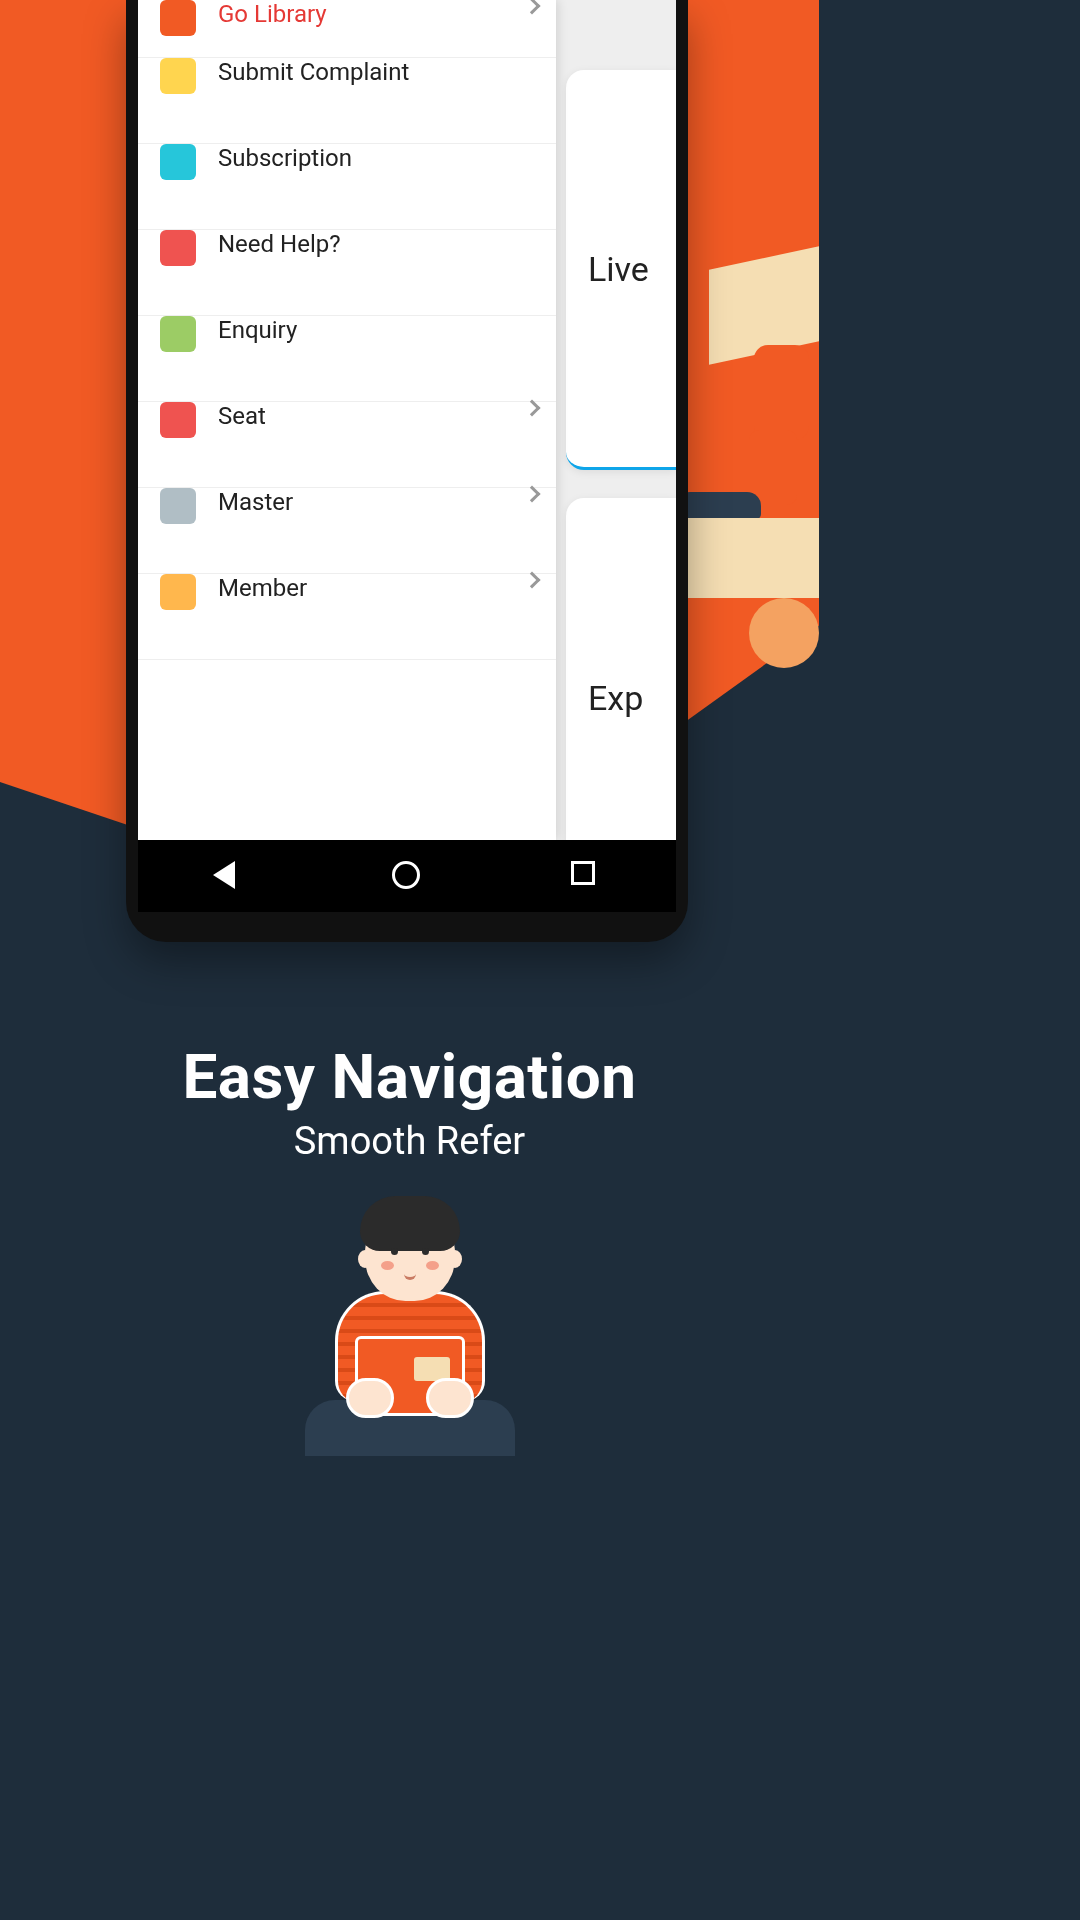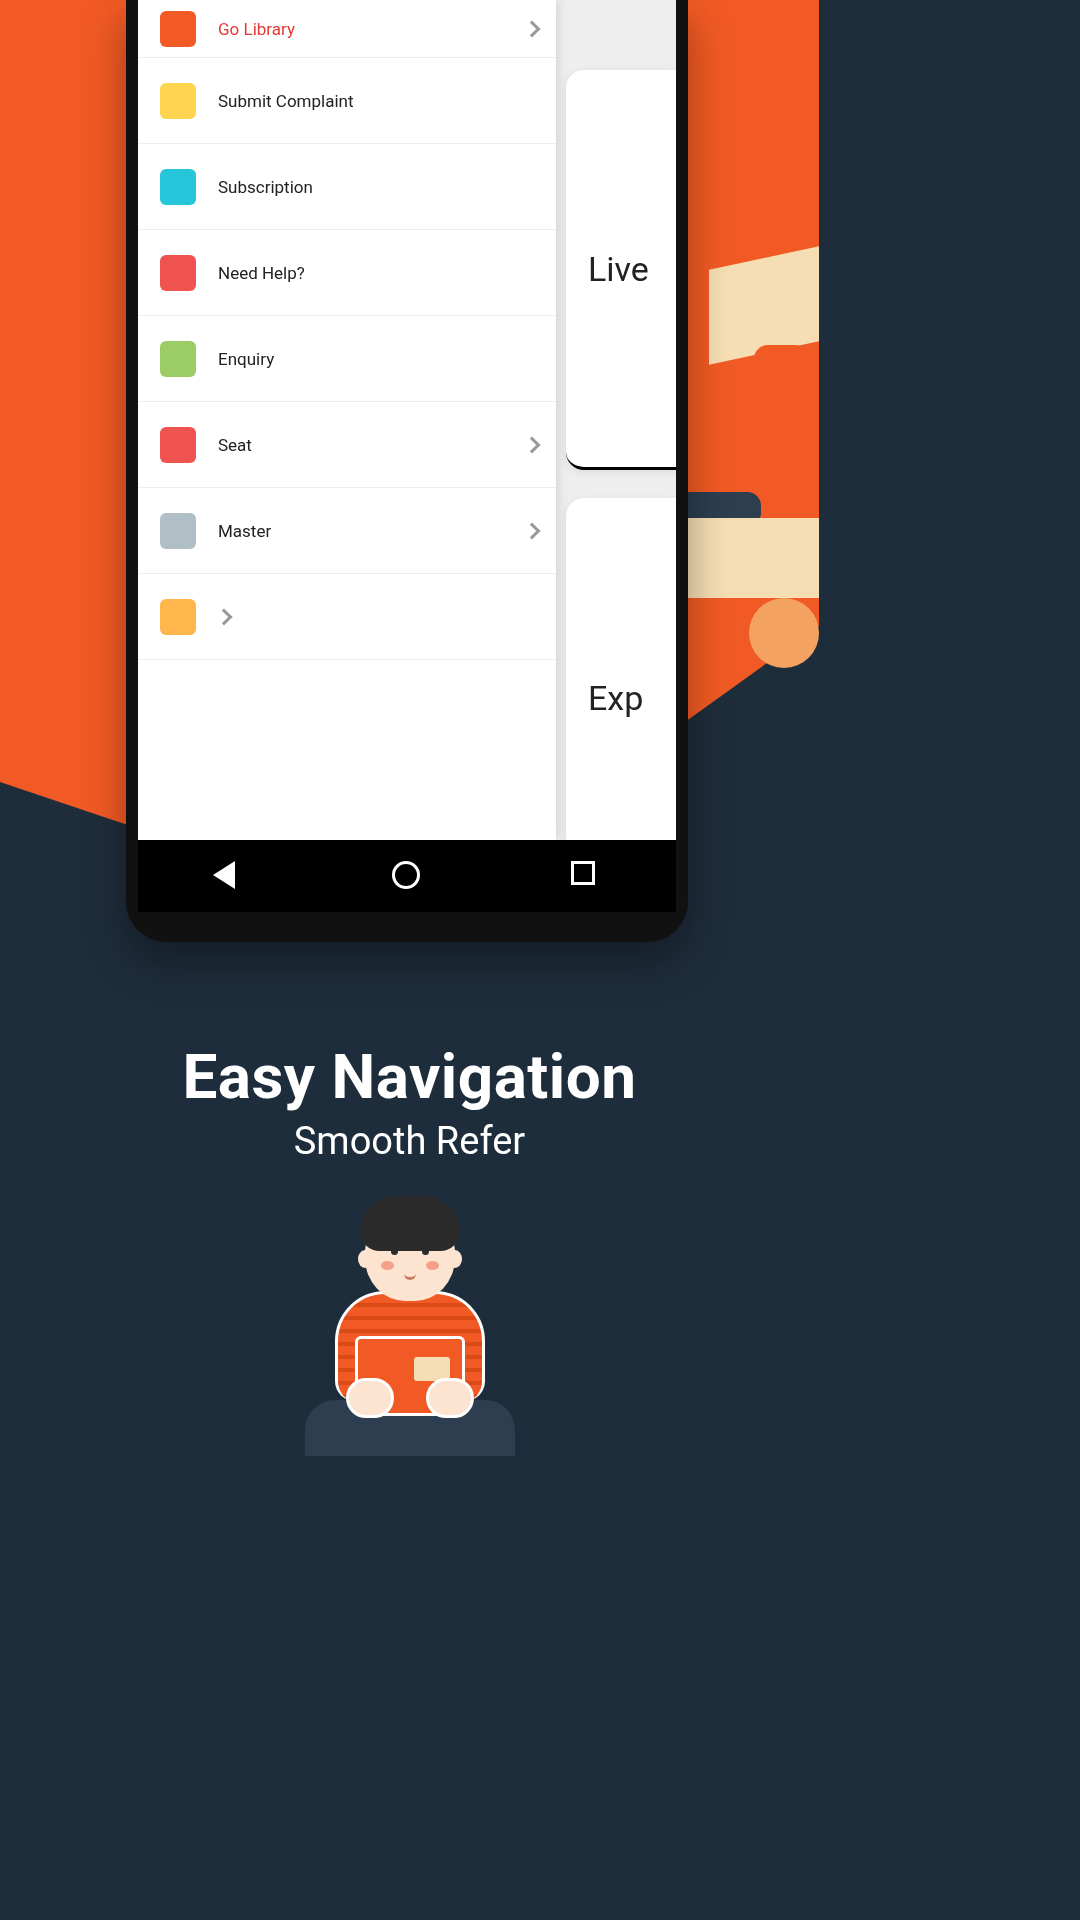--- a/index.html
+++ b/index.html
@@ -87,36 +87,36 @@
     position:absolute; right:0;
     width:110px; height:400px;
     background:#fff;
     border-radius:18px 0 0 18px;
     box-shadow:0 2px 8px rgba(0,0,0,.08);
     display:flex; align-items:center;
     padding-left:22px;
     font-size:34px; font-weight:400;
     color:#222;
   }
-  .card-peek.one { top:70px; border-bottom:3px solid #000000;align-items:center;}
+  .card-peek.one { top:70px; border-bottom:3px solid #0ea5e9;align-items:center;}
   .card-peek.two { top:498px; }
   
   .drawer {
     position:absolute; top:0; left:0;
     width:418px; height:840px;
     background:#fff;
     box-shadow:2px 0 10px rgba(0,0,0,.12);
     overflow:hidden;
   }
   .menu-item {
-    display:flex; align-items:center;
+    display:flex; 
     height:86px;
     padding:0 18px 0 22px;
     border-bottom:1px solid #eee;
-    font-size:17px;
+    font-size:24px;
     color:#222;
     cursor:pointer;
   }
   .menu-item:first-child { height:58px; padding-top:0;}
   .menu-item.active { color:#e53935; }
   .mi-icon {
     width:36px; height:36px;
     margin-right:22px;
     border-radius:6px;
     flex-shrink:0;
@@ -265,20 +265,21 @@
           <span class="mi-label">Seat</span>
           <div class="chevron"></div>
         </div>
         <div class="menu-item">
           <div class="mi-icon" style="background: rgb(176, 190, 197);"></div>
           <span class="mi-label">Master</span>
           <div class="chevron"></div>
         </div>
         <div class="menu-item">
           <div class="mi-icon" style="background: rgb(255, 183, 77);"></div>
+          <span class="mi-label">Member</span>
           <div class="chevron"></div>
         </div>
       </div>
 
     <div class="android-nav">
       <div class="nav-btn">
           <div class="nav-back"></div>
         </div>
       <div class="nav-btn">
           <div class="nav-home"></div>

